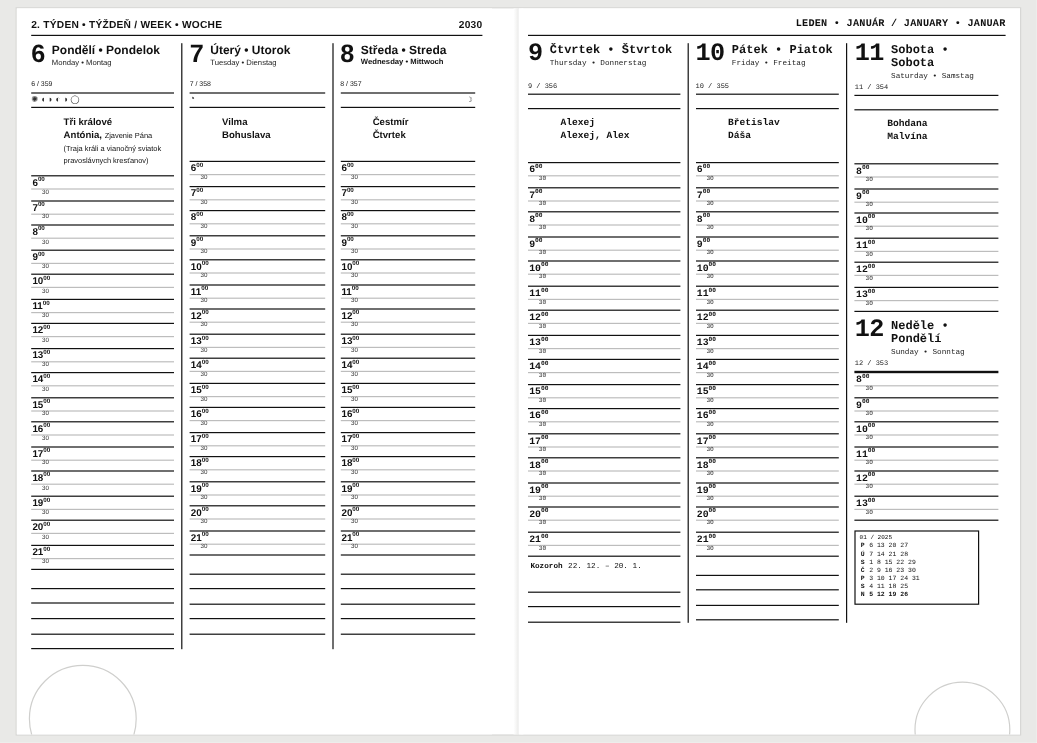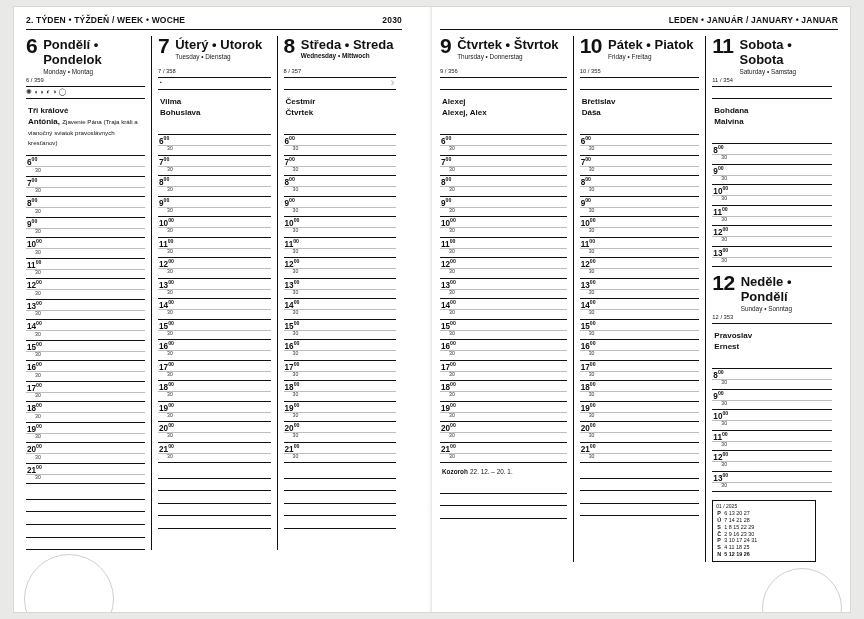--- a/index.html
+++ b/index.html
@@ -24,21 +24,21 @@
     background: #ffffff;
     box-shadow: 0 0 0 1px #d7d7d5;
   }
   .leaf {
     position: absolute;
     top: 0; height: 605px;
     background: #fff;
     overflow: hidden;
   }
   .leaf.left { left: 0; width: 396px; padding: 8px 8px 0 12px; }
-  .leaf.right { left: 418px; width: 418px; padding: 8px 12px 0 8px; }
+  .leaf.right { left: 418px; width: 418px; padding: 8px 12px 0 8px; font-family: Liberation Mono, monospace; }
   .gutter {
     position: absolute; left: 414px; top: 0; width: 8px; height: 605px;
     background: linear-gradient(to right,#ffffff 0%,#f1f1f0 40%,#dddddb 50%,#f1f1f0 60%,#ffffff 100%);
   }
 
   
   .hdr {
     display: flex; justify-content: space-between; align-items: baseline;
     font-size: 8.5px; font-weight: bold; letter-spacing: .2px;
     padding-bottom: 4px;
@@ -49,32 +49,32 @@
   .col {
     position: relative;
     padding-right: 6px;
   }
   .col + .col { border-left: 1px solid #111; padding-left: 6px; }
 
   
   .dayhead { display: flex; align-items: flex-start; gap: 6px; min-height: 30px; }
   .daynum { font-size: 21px; font-weight: bold; line-height: .95; letter-spacing: -0.5px; }
   .daynames { padding-top: 1px; }
-  .dn1 { font-size: 13px; font-weight: bold; }
+  .dn1 { font-size: 10px; font-weight: bold; }
   .dn2 { font-size: 6.4px; color: #222; margin-top: 1px; }
   .dn3 { font-size: 6.4px; font-weight: bold; color: #111; margin-top: 0px; }
   .doy { font-size: 5.8px; color: #222; margin-top: 2px; }
   .headrule { border-bottom: 1px solid #111; margin-top: 3px; }
   .moonrow { position: relative; height: 11px; font-size: 6px; color: #333; }
   .moonrow .glyphs { position: absolute; left: 0; top: 1px; letter-spacing: 0px; font-size: 7px; }
   .moonrow .rt { position: absolute; right: 2px; top: 1px; font-size: 6px; }
   .moonrule { border-bottom: 1px solid #111; }
 
   .names { padding: 7px 2px 6px 2px; min-height: 44px; }
-  .names .nm { font-size: 8px; font-weight: bold; line-height: 1.35; }
+  .names .nm { font-size: 8px; font-weight: bold; line-height: 1.35; margin-left: 25px; }
   .names .note { font-size: 6.2px; font-weight: normal; line-height: 1.25; }
 
   
   .hours { border-top: 1px solid #111; }
   .hr {
     position: relative; height: 20.5px;
     border-bottom: 1px solid #111;
   }
   .hr .half { position: absolute; left: 0; right: 0; top: 10px; border-bottom: 1px solid #bdbdbd; }
   .hr .lbl { position: absolute; left: 1px; top: 0px; font-size: 8.2px; font-weight: bold; }
@@ -744,24 +744,20 @@
           <div class="sunblock">
             <div class="dayhead">
               <div class="daynum">12</div>
               <div class="daynames">
                 <div class="dn1">Neděle • Pondělí</div>
                 <div class="dn2">Sunday • Sonntag</div>
               </div>
             </div>
             <div class="doy">12 / 353</div>
             <div class="headrule"></div>
-            <div class="names">
-              <div class="nm">Pravoslav</div>
-              <div class="nm">Ernest</div>
-            </div>
             <div class="hours">
                 <div class="hr">
                   <span class="lbl">8<sup>00</sup></span>
                   <span class="half"></span>
                   <span class="lbl30">30</span>
                 </div>
                 <div class="hr">
                   <span class="lbl">9<sup>00</sup></span>
                   <span class="half"></span>
                   <span class="lbl30">30</span>

